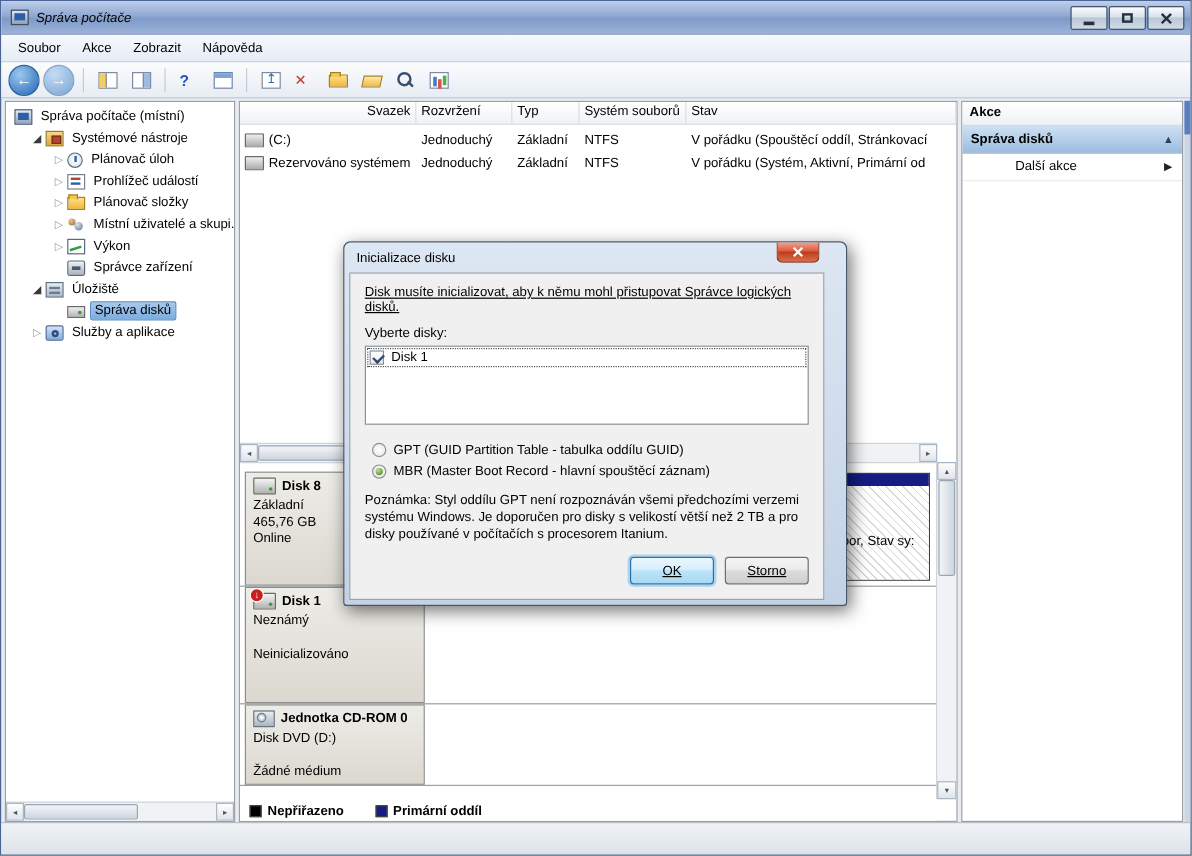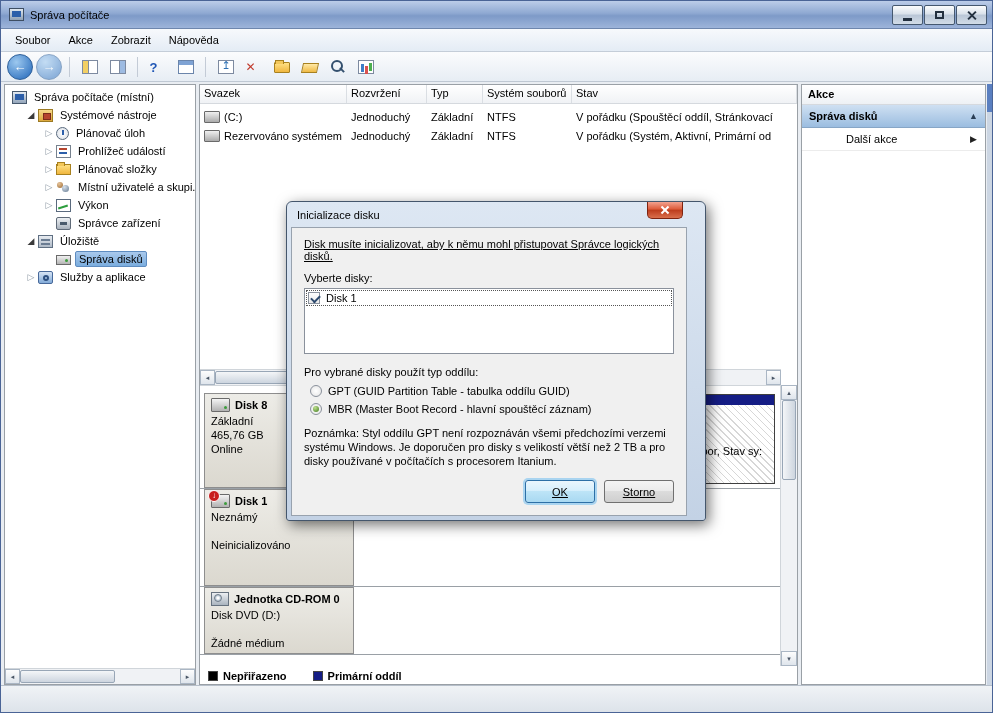--- a/index.html
+++ b/index.html
@@ -5,21 +5,21 @@
   html,body{margin:0;padding:0;background:#555;}
   .window{
     position:relative;width:993px;height:713px;overflow:hidden;
     font-family:"Liberation Sans","DejaVu Sans",sans-serif;font-size:11px;color:#000;
     background:#e9edf2;border:1px solid #4a6496;box-sizing:border-box;
   }
   
   .titlebar{position:absolute;left:0;top:0;right:0;height:28px;
     background:linear-gradient(180deg,#bccde9,#8fa9d2 45%,#7e9ac8 55%,#9db4da);
     display:flex;align-items:center;padding-left:8px;box-sizing:border-box;
-    border-bottom:1px solid #6e86ad;}
+    border-bottom:1px solid #6e86ad;font-style:italic;}
   .title-icon{width:15px;height:13px;background:linear-gradient(#dfe7f0,#8fa0b4);
     border:1px solid #3e4e63;position:relative;box-sizing:border-box;}
   .title-icon::after{content:"";position:absolute;left:2px;top:2px;right:2px;bottom:3px;background:#2c5faa;}
   .title-text{margin-left:6px;}
   .win-controls{position:absolute;right:5px;top:4px;display:flex;}
   .win-btn{width:29px;height:18px;margin-left:1px;border:1px solid #45586f;border-radius:2px;
     background:linear-gradient(180deg,#fcfdfe,#d9e1ea 45%,#b9c6d6 50%,#d2dce7);
     display:flex;align-items:center;justify-content:center;position:relative;}
   .glyph-min{width:9px;height:3px;background:#23303f;margin-top:8px;}
   .glyph-max{width:9px;height:8px;border:2px solid #23303f;box-sizing:border-box;}
@@ -102,21 +102,21 @@
   .sb-btn{width:15px;height:15px;flex:none;background:linear-gradient(#fdfdfd,#dfe5ec);border:1px solid #aab6c4;
     box-sizing:border-box;display:flex;align-items:center;justify-content:center;font-size:7px;color:#4a5666;}
   .sb-btn.v{width:16px;}
   .h-thumb{height:13px;background:linear-gradient(#f4f6f8,#cdd5df);border:1px solid #98a6b6;border-radius:2px;box-sizing:border-box;}
   .v-thumb{width:14px;background:linear-gradient(90deg,#f4f6f8,#cdd5df);border:1px solid #98a6b6;border-radius:2px;box-sizing:border-box;margin-left:1px;}
   
   .center-panel{position:absolute;left:198px;top:83px;width:599px;bottom:27px;background:#fff;
     border:1px solid #9aa0a6;box-sizing:border-box;overflow:hidden;}
   .vt-header{display:flex;height:18px;background:linear-gradient(#ffffff,#f0f2f5);border-bottom:1px solid #d5d9de;}
   .vt-hcell{box-sizing:border-box;border-right:1px solid #dadee3;padding:2px 4px;white-space:nowrap;overflow:hidden;}
-  .c1{width:147px;flex:none;} .c2{width:80px;flex:none;} .c3{width:56px;flex:none;} .c4{width:89px;flex:none;} .c5{flex:1;}
+  .c1{width:147px;flex:none;text-align:right;} .c2{width:80px;flex:none;} .c3{width:56px;flex:none;} .c4{width:89px;flex:none;} .c5{flex:1;}
   .vt-row{display:flex;height:19px;align-items:center;}
   .vt-cell{box-sizing:border-box;padding:0 4px;white-space:nowrap;overflow:hidden;display:flex;align-items:center;gap:4px;}
   .vicon{width:14px;height:10px;flex:none;background:linear-gradient(#f0f0f0,#ababab);border:1px solid #6a6a6a;border-radius:1px;}
   .center-hscroll{position:absolute;left:0;right:16px;top:284px;height:15px;background:#f0f2f5;border-top:1px solid #d0d5da;border-bottom:1px solid #d0d5da;display:flex;align-items:center;}
   .center-vscroll{position:absolute;right:0;top:300px;width:16px;height:281px;background:#f0f2f5;border-left:1px solid #d0d5da;}
   .graph-area{position:absolute;left:0;right:16px;top:300px;height:281px;padding-top:8px;box-sizing:border-box;overflow:hidden;}
   .disk-row{display:flex;border-bottom:1px solid #9aa0a6;padding-left:4px;box-sizing:border-box;}
   .row-disk0{height:96px;} .row-disk1{height:98px;} .row-cdrom{height:68px;}
   .disk-label{width:150px;flex:none;background:linear-gradient(#edece7,#dbd8cf);border:1px solid #8e8e8e;
     box-sizing:border-box;padding:4px 6px;}
@@ -443,21 +443,20 @@
       <div class="dlg-msg">Disk musíte inicializovat, aby k němu mohl přistupovat Správce logických disků.</div>
       <div class="dlg-label">Vyberte disky:</div>
       <div class="dlg-list">
         <div class="dlg-list-item">
           <span class="checkbox">
               <span class="check"></span>
             </span>
           <span>Disk 1</span>
         </div>
       </div>
-      <div class="dlg-label">Pro vybrané disky použít typ oddílu:</div>
       <div class="dlg-radio-row">
         <span class="radio"></span>
         <span>GPT (GUID Partition Table - tabulka oddílu GUID)</span>
       </div>
       <div class="dlg-radio-row">
         <span class="radio checked"></span>
         <span>MBR (Master Boot Record - hlavní spouštěcí záznam)</span>
       </div>
       <div class="dlg-note">Poznámka: Styl oddílu GPT není rozpoznáván všemi předchozími verzemi systému Windows. Je doporučen pro disky s velikostí větší než 2 TB a pro disky používané v počítačích s procesorem Itanium.</div>
       <div class="dlg-buttons">

